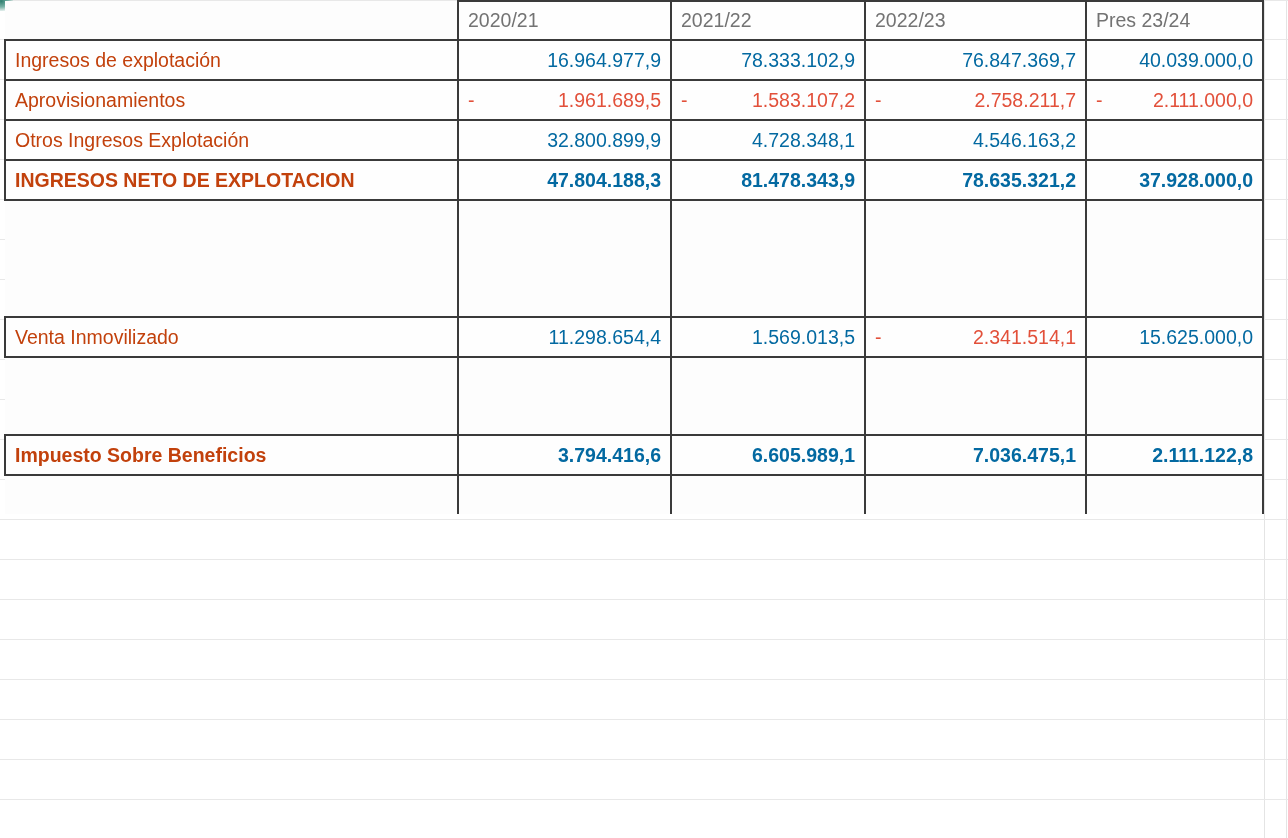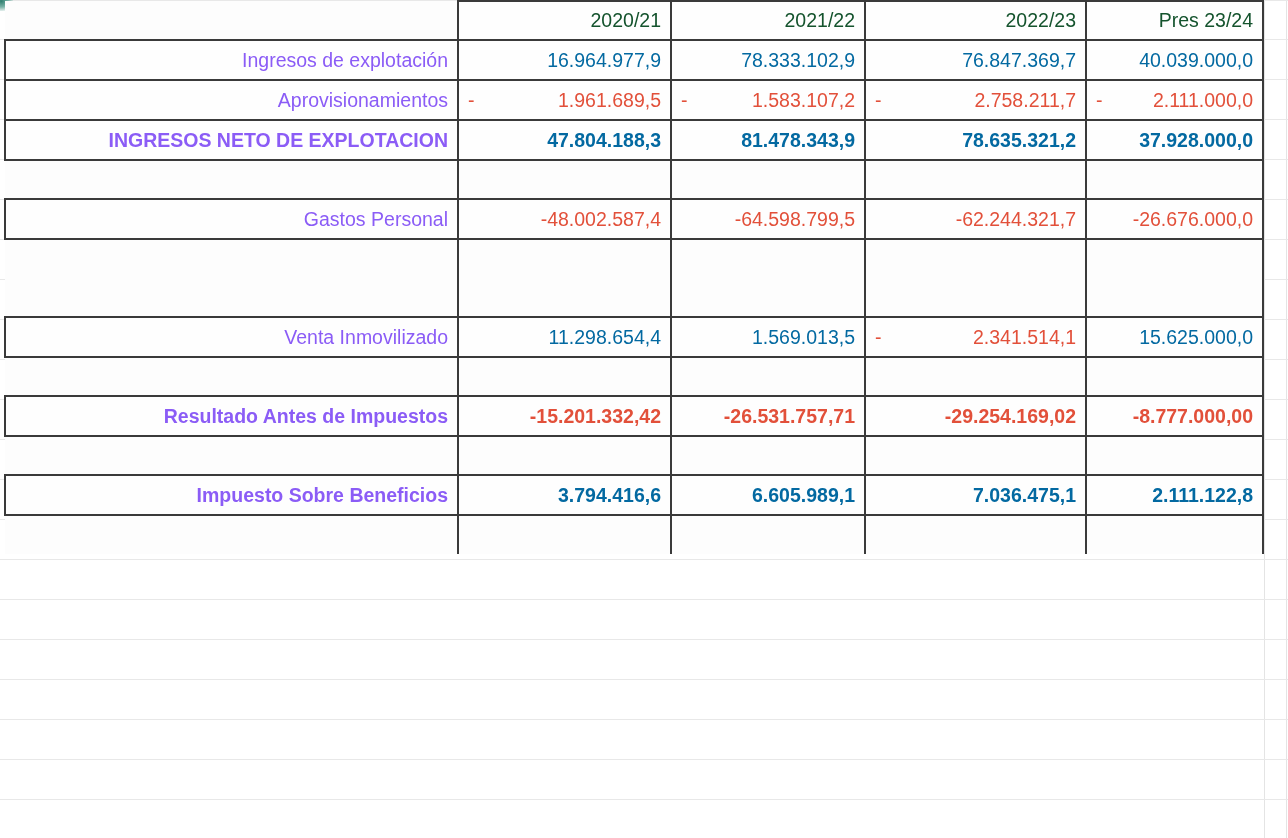--- a/index.html
+++ b/index.html
@@ -53,23 +53,23 @@
   }
 
   
   col.c-label { width: 453px; }
   col.c-y1 { width: 213px; }
   col.c-y2 { width: 194px; }
   col.c-y3 { width: 221px; }
   col.c-y4 { width: 177px; }
 
   
-  td.label { text-align: right; color: #8b5cf6; font-size: 19.5px; }
+  td.label { text-align: left; color: #c2410c; font-size: 19.5px; }
   td.num { text-align: right; color: #171717; }
-  td.hdr { text-align: right; color: #14532d; font-size: 19px; }
+  td.hdr { text-align: left; color: #737373; font-size: 19px; }
 
   .b { font-weight: bold; }
   .red { color: #e2503a; }
   .blk { color: #0369a1; }
 
   
   .acct { display: flex; align-items: center; justify-content: space-between; width: 100%; }
   .acct .sign { flex: 0 0 auto; }
   .acct .val { flex: 1 1 auto; text-align: right; }
 
@@ -161,40 +161,40 @@
             </span>
           </td>
           <td class="num bt bb bl br">
             <span class="acct red">
               <span class="sign">-</span>
               <span class="val">2.111.000,0</span>
             </span>
           </td>
         </tr>
         <tr class="data-row">
+          <td class="label bt bb bl br">Otros Ingresos Explotación</td>
+          <td class="num bt bb bl"><span class="blk">32.800.899,9</span></td>
+          <td class="num bt bb bl"><span class="blk">4.728.348,1</span></td>
+          <td class="num bt bb bl"><span class="blk">4.546.163,2</span></td>
+          <td class="num bt bb bl br"><span class="blk"></span></td>
+        </tr>
+        <tr class="data-row">
           <td class="label bt bb bl br b">INGRESOS NETO DE EXPLOTACION</td>
           <td class="num bt bb bl"><span class="blk b">47.804.188,3</span></td>
           <td class="num bt bb bl"><span class="blk b">81.478.343,9</span></td>
           <td class="num bt bb bl"><span class="blk b">78.635.321,2</span></td>
           <td class="num bt bb bl br"><span class="blk b">37.928.000,0</span></td>
         </tr>
         <tr class="gap-row">
           <td class="label gapcell"></td>
           <td class="num" style="border-left: 2px solid rgb(58, 58, 58);"></td>
           <td class="num" style="border-left: 2px solid rgb(58, 58, 58);"></td>
           <td class="num" style="border-left: 2px solid rgb(58, 58, 58);"></td>
           <td class="num" style="border-left: 2px solid rgb(58, 58, 58); border-right: 2px solid rgb(58, 58, 58);"></td>
         </tr>
-        <tr class="data-row">
-          <td class="label bt bb bl br">Gastos Personal</td>
-          <td class="num bt bb bl"><span class="red">-48.002.587,4</span></td>
-          <td class="num bt bb bl"><span class="red">-64.598.799,5</span></td>
-          <td class="num bt bb bl"><span class="red">-62.244.321,7</span></td>
-          <td class="num bt bb bl br"><span class="red">-26.676.000,0</span></td>
-        </tr>
         <tr class="gap-row">
           <td class="label gapcell"></td>
           <td class="num" style="border-left: 2px solid rgb(58, 58, 58);"></td>
           <td class="num" style="border-left: 2px solid rgb(58, 58, 58);"></td>
           <td class="num" style="border-left: 2px solid rgb(58, 58, 58);"></td>
           <td class="num" style="border-left: 2px solid rgb(58, 58, 58); border-right: 2px solid rgb(58, 58, 58);"></td>
         </tr>
         <tr class="gap-row">
           <td class="label gapcell"></td>
           <td class="num" style="border-left: 2px solid rgb(58, 58, 58);"></td>
@@ -213,27 +213,20 @@
             </span>
           </td>
           <td class="num bt bb bl br"><span class="blk">15.625.000,0</span></td>
         </tr>
         <tr class="gap-row">
           <td class="label gapcell"></td>
           <td class="num" style="border-left: 2px solid rgb(58, 58, 58);"></td>
           <td class="num" style="border-left: 2px solid rgb(58, 58, 58);"></td>
           <td class="num" style="border-left: 2px solid rgb(58, 58, 58);"></td>
           <td class="num" style="border-left: 2px solid rgb(58, 58, 58); border-right: 2px solid rgb(58, 58, 58);"></td>
-        </tr>
-        <tr class="data-row">
-          <td class="label bt bb bl br b">Resultado Antes de Impuestos</td>
-          <td class="num bt bb bl"><span class="red b">-15.201.332,42</span></td>
-          <td class="num bt bb bl"><span class="red b">-26.531.757,71</span></td>
-          <td class="num bt bb bl"><span class="red b">-29.254.169,02</span></td>
-          <td class="num bt bb bl br"><span class="red b">-8.777.000,00</span></td>
         </tr>
         <tr class="gap-row">
           <td class="label gapcell"></td>
           <td class="num" style="border-left: 2px solid rgb(58, 58, 58);"></td>
           <td class="num" style="border-left: 2px solid rgb(58, 58, 58);"></td>
           <td class="num" style="border-left: 2px solid rgb(58, 58, 58);"></td>
           <td class="num" style="border-left: 2px solid rgb(58, 58, 58); border-right: 2px solid rgb(58, 58, 58);"></td>
         </tr>
         <tr class="data-row">
           <td class="label bt bb bl br b">Impuesto Sobre Beneficios</td>

